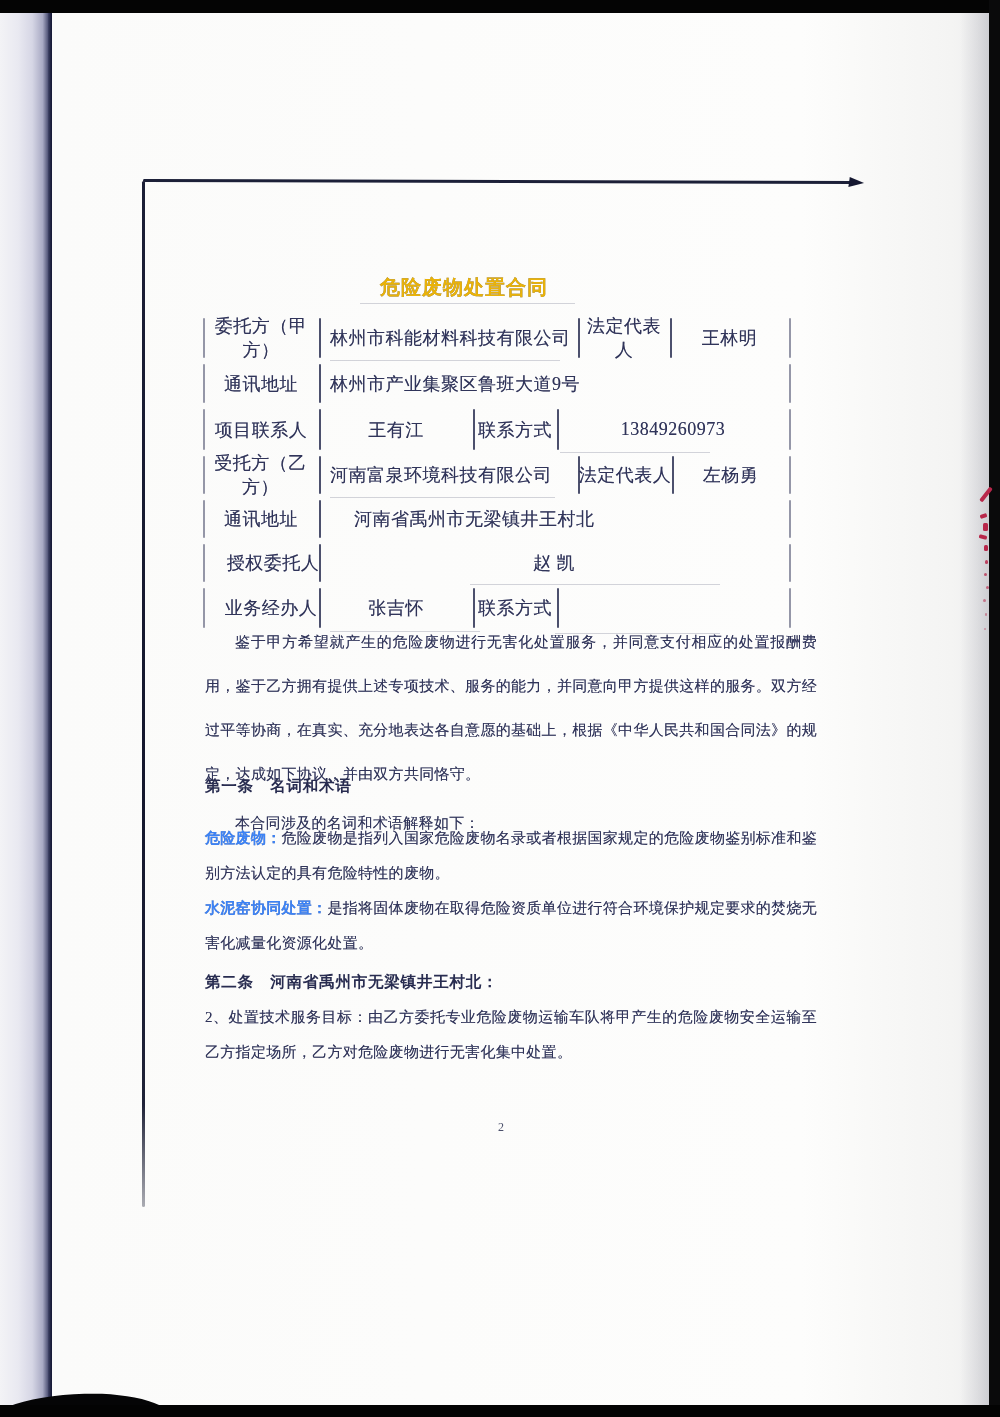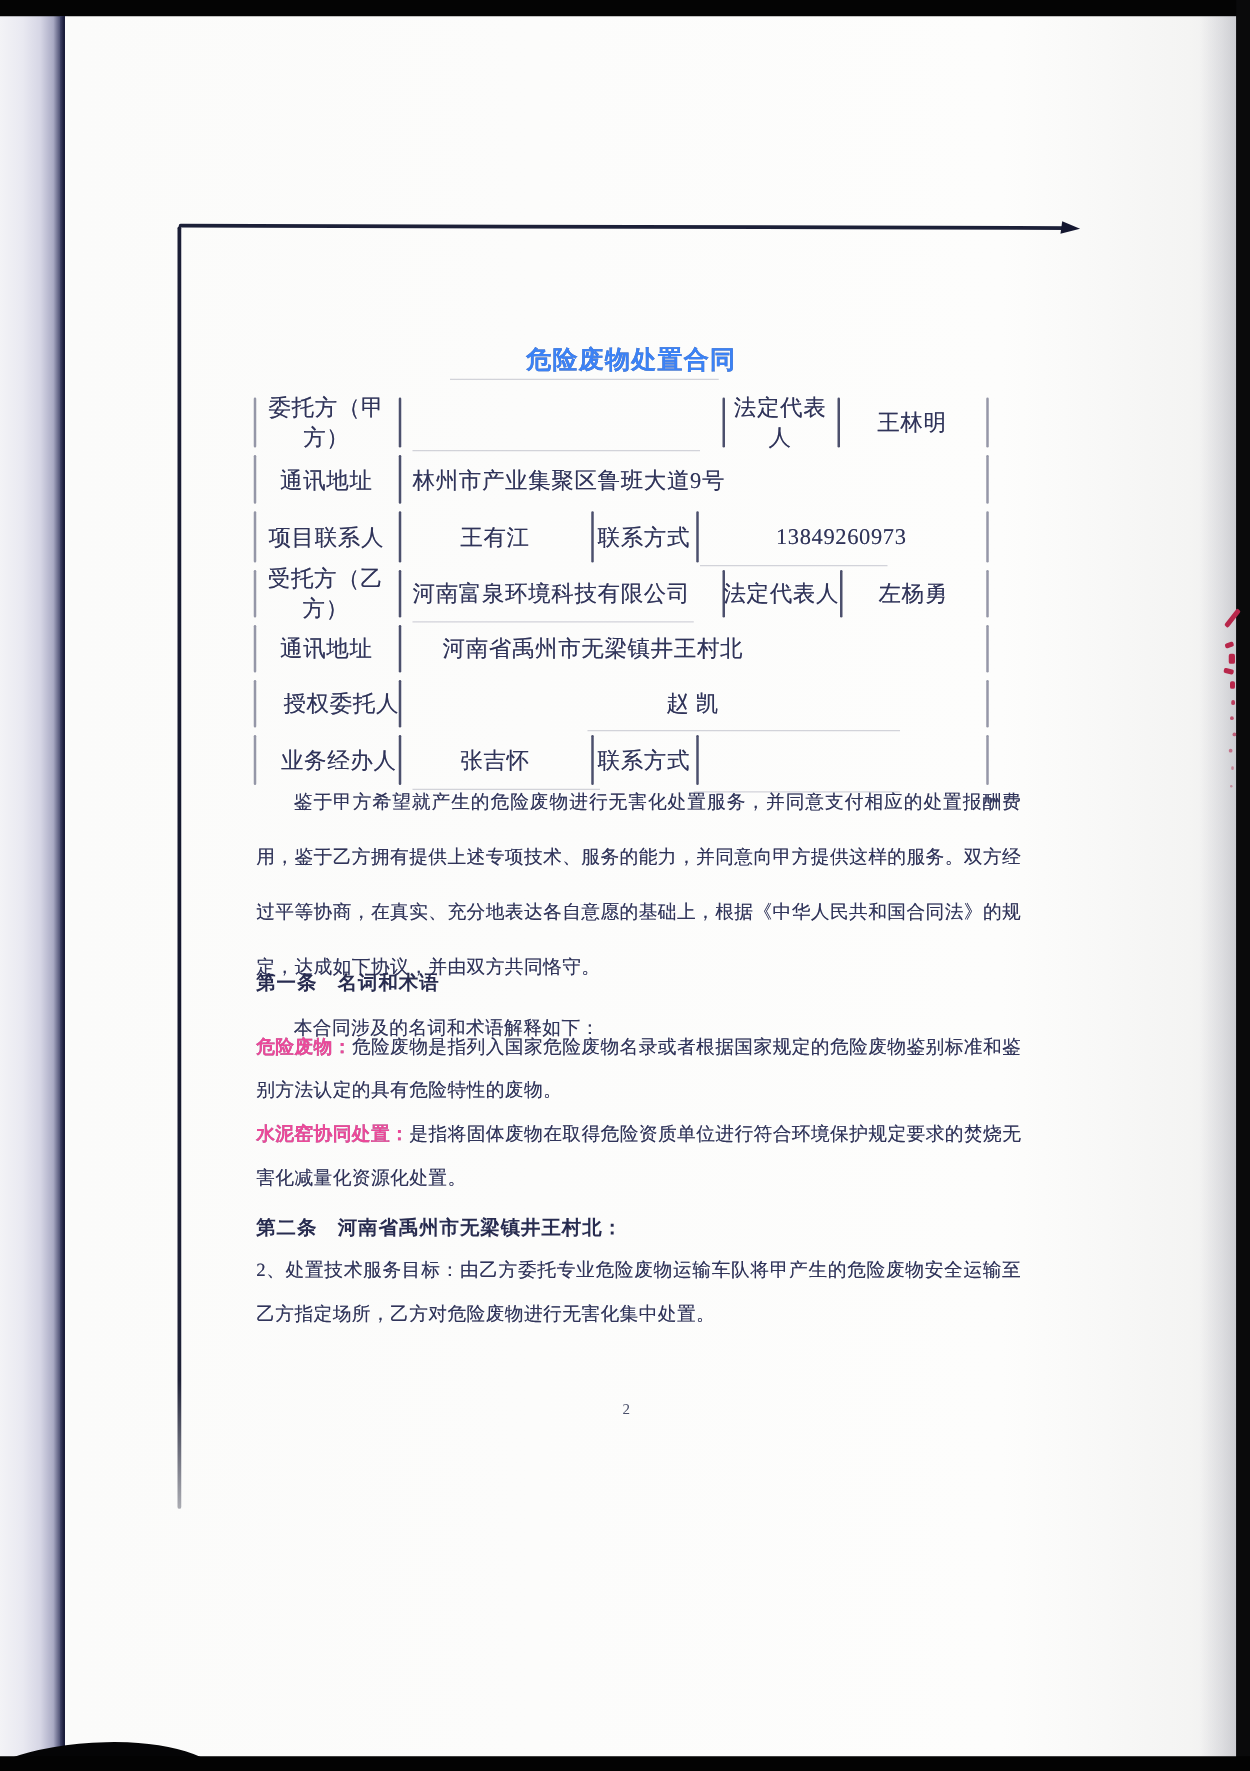--- a/index.html
+++ b/index.html
@@ -28,34 +28,34 @@
   .edge-shade{left:960px;top:13px;width:29px;height:1394px;
     background:linear-gradient(to right,rgba(120,122,140,0) 0%,rgba(110,112,130,.14) 60%,rgba(90,92,110,.22) 100%);}
   
   .frame-top{left:143px;top:180px;width:712px;height:2.6px;background:#1c2038;transform:rotate(.15deg);border-radius:2px;}
   .frame-corner{left:849px;top:178px;width:0;height:0;
     border-left:15px solid #141730;border-top:4px solid transparent;border-bottom:6px solid transparent;transform:rotate(8deg);}
   .frame-left{left:142px;top:181px;width:3px;height:1026px;border-radius:2px;
     background:linear-gradient(to bottom,#1b1e36,#14172d 60%,#1f2238 90%,rgba(20,23,45,.35));}
   
   .ink{color:#30345a;text-shadow:0 0 .4px rgba(48,52,90,.55);}
-  .title{left:380px;top:274px;width:250px;text-align:center;font-size:20px;font-weight:bold;
-    letter-spacing:1px;color:#3b82f6;text-shadow:0 0 .5px rgba(35,39,74,.7);}
+  .title{left:380px;top:274px;width:250px;text-align:left;font-size:20px;font-weight:bold;
+    letter-spacing:1px;color:#eab308;text-shadow:0 0 .5px rgba(35,39,74,.7);}
   .trow{position:absolute;left:203px;width:587px;}
   .cell{position:absolute;top:0;bottom:0;display:flex;align-items:center;font-size:18px;letter-spacing:.5px;}
   .cc{justify-content:center;text-align:center;}
   .cl{justify-content:flex-start;padding-left:11px;}
   .vl{position:absolute;top:3px;bottom:3px;width:2px;background:#2d3154;opacity:.85;border-radius:1px;}
   .vl.faint{opacity:.5;width:1.6px;}
   .hl{position:absolute;height:1.2px;background:rgba(100,104,130,.28);}
   .body-block{width:612px;text-align:justify;font-size:15px;letter-spacing:.3px;line-height:35px;}
   .preamble{left:205px;top:620px;line-height:44px;text-indent:2em;}
   .heading{font-weight:bold;font-size:15.5px;color:#282c50;letter-spacing:.8px;}
   .indent{text-indent:2em;}
-  b.lead{color:#ec4899;}
+  b.lead{color:#3b82f6;}
   .pagenum{left:498px;top:1120px;font-size:12px;color:#4a4f6a;}
   .rmk{position:absolute;background:#b8274b;border-radius:1.5px;}
 </style>
 </head>
 <body>
 
 <div class="abs band-top"></div>
 <div class="abs left-strip"></div>
 <div class="abs spine-line"></div>
 <div class="abs page"></div>
@@ -79,20 +79,21 @@
 <div class="hl" style="left:555px;top:633px;width:165px;"></div>
 
 <div>
   <div class="trow" style="top:315px;height:46px;">
     <div class="vl faint" style="left:0;"></div>
     <div class="vl" style="left:116px;"></div>
     <div class="vl" style="left:375px;"></div>
     <div class="vl" style="left:467px;"></div>
     <div class="vl faint" style="left:586px;"></div>
     <div class="cell cc ink" style="left:0;width:116px;">委托方（甲方）</div>
+    <div class="cell cl ink" style="left:116px;width:259px;">林州市科能材料科技有限公司</div>
     <div class="cell cc ink" style="left:375px;width:92px;">法定代表人</div>
     <div class="cell cc ink" style="left:467px;width:119px;">王林明</div>
   </div>
   <div class="trow" style="top:361px;height:45px;">
     <div class="vl faint" style="left:0;"></div>
     <div class="vl" style="left:116px;"></div>
     <div class="vl faint" style="left:586px;"></div>
     <div class="cell cc ink" style="left:0;width:116px;">通讯地址</div>
     <div class="cell cl ink" style="left:116px;width:470px;">林州市产业集聚区鲁班大道9号</div>
   </div>

